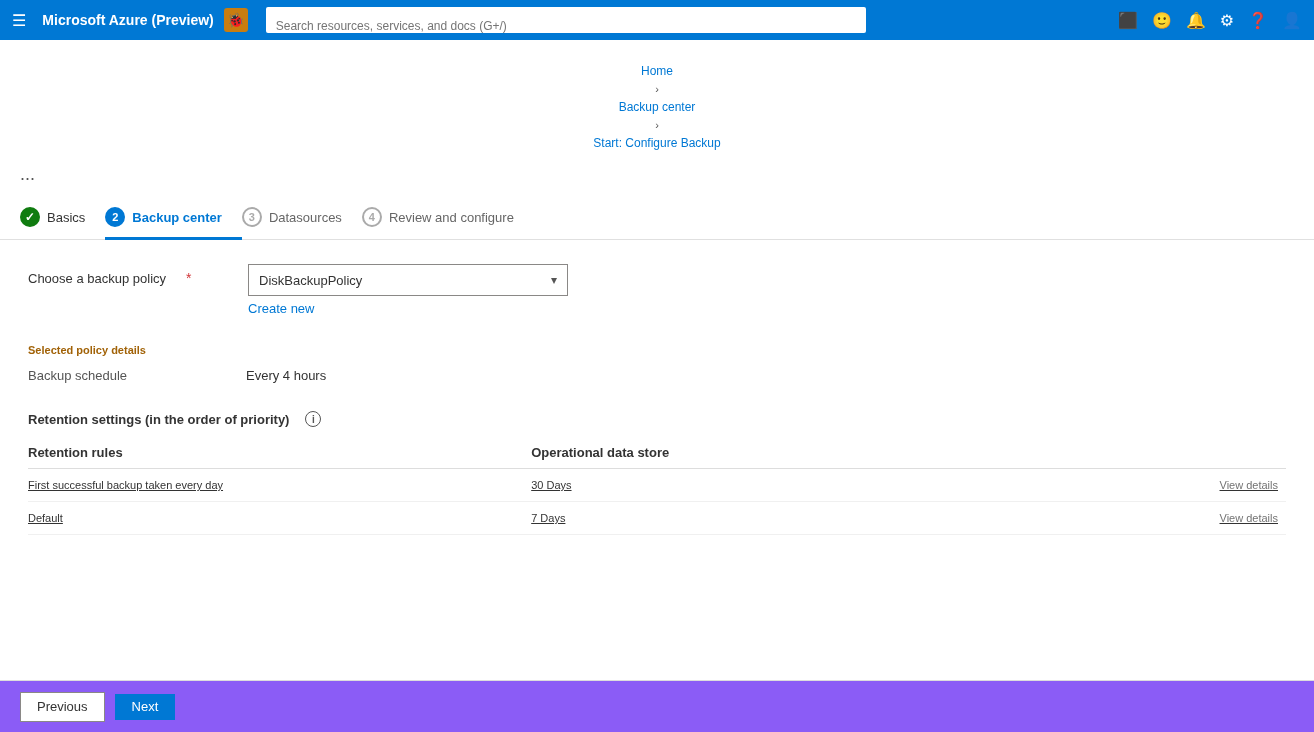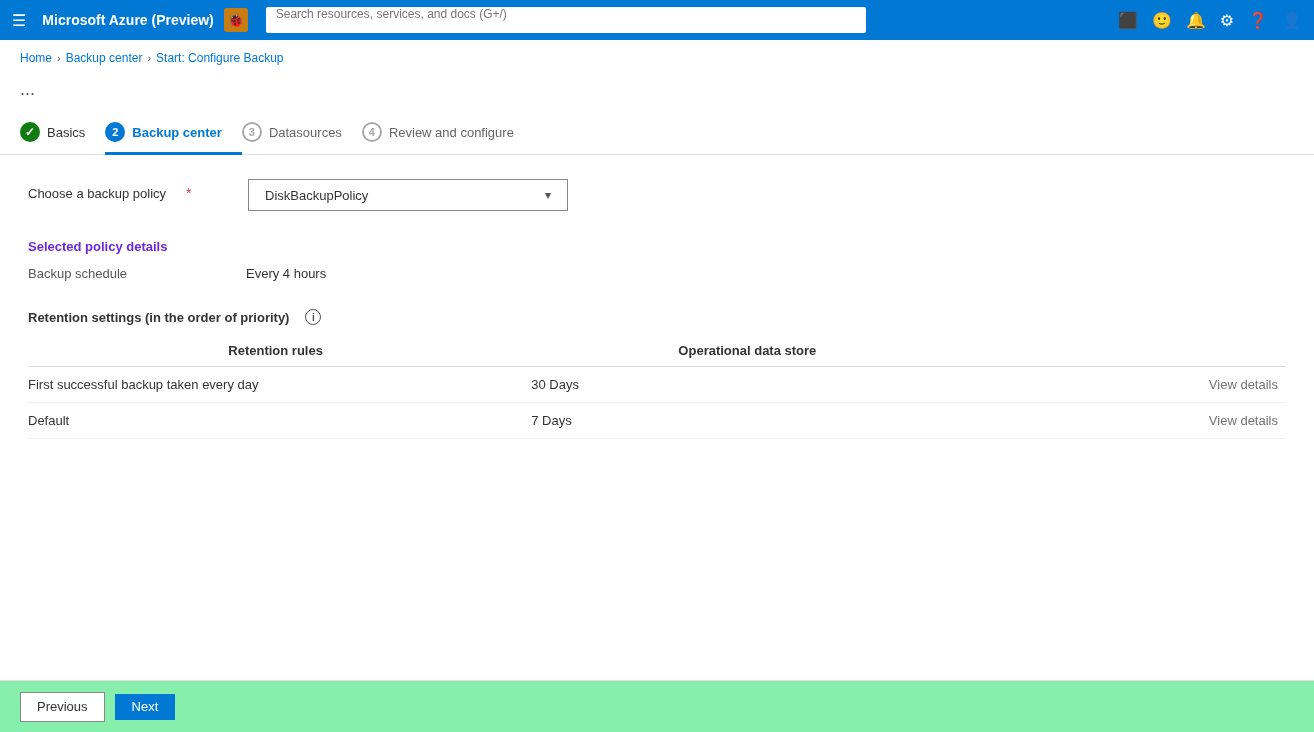--- a/index.html
+++ b/index.html
@@ -18,36 +18,37 @@
     .top-nav .menu-icon { font-size: 16px; cursor: pointer; margin-right: 6px; }
     .top-nav .app-title { font-size: 14px; font-weight: 600; flex: 0 0 auto; }
     .top-nav .bug-icon {
       width: 24px; height: 24px; background: #c97d10; border-radius: 3px;
       display: flex; align-items: center; justify-content: center; font-size: 14px;
     }
     .top-nav .search-bar {
       flex: 1; max-width: 600px; height: 26px;
       background: #fff; border: none; border-radius: 2px;
       padding: 0 10px; font-size: 12px; color: #333;
-      display: flex; align-items: flex-start; margin-left: 8px;
+      display: flex; align-items: flex-end; margin-left: 8px;
     }
     .top-nav .search-bar input {
       border: none; outline: none; width: 100%; font-size: 12px; color: #555;
     }
     .top-nav-icons { margin-left: auto; display: flex; align-items: center; gap: 14px; }
     .top-nav-icons span { font-size: 16px; cursor: pointer; color: #fff; }
 
     
     .breadcrumb {
-      padding: 11px 20px 6px 20px;
+      padding: 24px 20px 6px 20px;
       font-size: 12px;
       color: #0078d4;
       display: flex;
       align-items: center;
       gap: 5px;
+      flex-direction: column;
     }
     .breadcrumb a { color: #0078d4; text-decoration: none; }
     .breadcrumb .sep { color: #555; font-size: 11px; }
 
     
     .page-header {
       padding: 4px 20px 12px 20px;
       display: flex;
       align-items: flex-start;
       gap: 10px;
@@ -118,33 +119,33 @@
       gap: 20px;
       padding-top: 6px;
     }
     .form-label .required { color: #d13438; font-size: 14px; }
     .form-control-wrap { display: flex; flex-direction: column; gap: 5px; }
     .dropdown-select {
       width: 320px; height: 32px;
       border: 1px solid #8a8886;
       background: #fff;
       display: flex; align-items: center; justify-content: space-between;
-      padding: 0 16px;
+      padding: 0 10px;
       cursor: pointer;
       font-size: 13px;
       color: #333;
     }
     .dropdown-select .chevron { font-size: 12px; color: #555; }
     .create-new-link {
       color: #0078d4; font-size: 13px; cursor: pointer; text-decoration: none;
     }
 
     
     .section-title {
-      font-size: 13px; font-weight: 600; color: #6d28d9;
+      font-size: 11px; font-weight: 600; color: #a16207;
       margin: 28px 0 12px 0;
     }
     .info-row {
       display: flex;
       gap: 18px;
       margin-bottom: 8px;
     }
     .info-label { min-width: 200px; color: #555; font-size: 13px; }
     .info-value { font-size: 13px; color: #333; }
 
@@ -164,45 +165,46 @@
     
     .retention-table {
       width: 100%;
       border-collapse: collapse;
       margin-top: 12px;
     }
     .retention-table thead tr {
       border-bottom: 1px solid #ddd;
     }
     .retention-table th {
-      text-align: center;
+      text-align: left;
       font-size: 13px;
       font-weight: 600;
       color: #333;
       padding: 6px 8px 8px 0;
     }
     .retention-table td {
       padding: 10px 8px 10px 0;
-      font-size: 13px;
+      font-size: 11px;
       color: #333;
       border-bottom: 1px solid #f0f0f0;
+      text-decoration: underline;
     }
     .retention-table .view-link {
       color: #737373; cursor: pointer; text-decoration: none; margin-top: 20px;
     }
     .col-rule { width: 40%; }
     .col-store { width: 35%; }
     .col-action { width: 25%; text-align: right; padding-right: 4px; }
 
     
     .footer {
       position: fixed;
       bottom: 0; left: 0; right: 0;
       height: 52px;
-      background: #86efac;
+      background: #8b5cf6;
       border-top: 1px solid #ddd;
       display: flex;
       align-items: center;
       padding: 0 20px;
       gap: 10px;
     }
     .btn-secondary {
       height: 30px; padding: 0 16px;
       background: #fff; color: #333;
       border: 1px solid #8a8886;
@@ -278,20 +280,21 @@
   <div class="form-row">
     <div class="form-label">
       <span>Choose a backup policy</span>
       <span class="required">*</span>
     </div>
     <div class="form-control-wrap">
       <div class="dropdown-select">
         <span>DiskBackupPolicy</span>
         <span class="chevron">▾</span>
       </div>
+      <a href="#" class="create-new-link">Create new</a>
     </div>
   </div>
 
   <div class="section-title">Selected policy details</div>
   <div class="info-row">
     <div class="info-label">Backup schedule</div>
     <div class="info-value">Every 4 hours</div>
   </div>
 
   <div class="retention-header">

